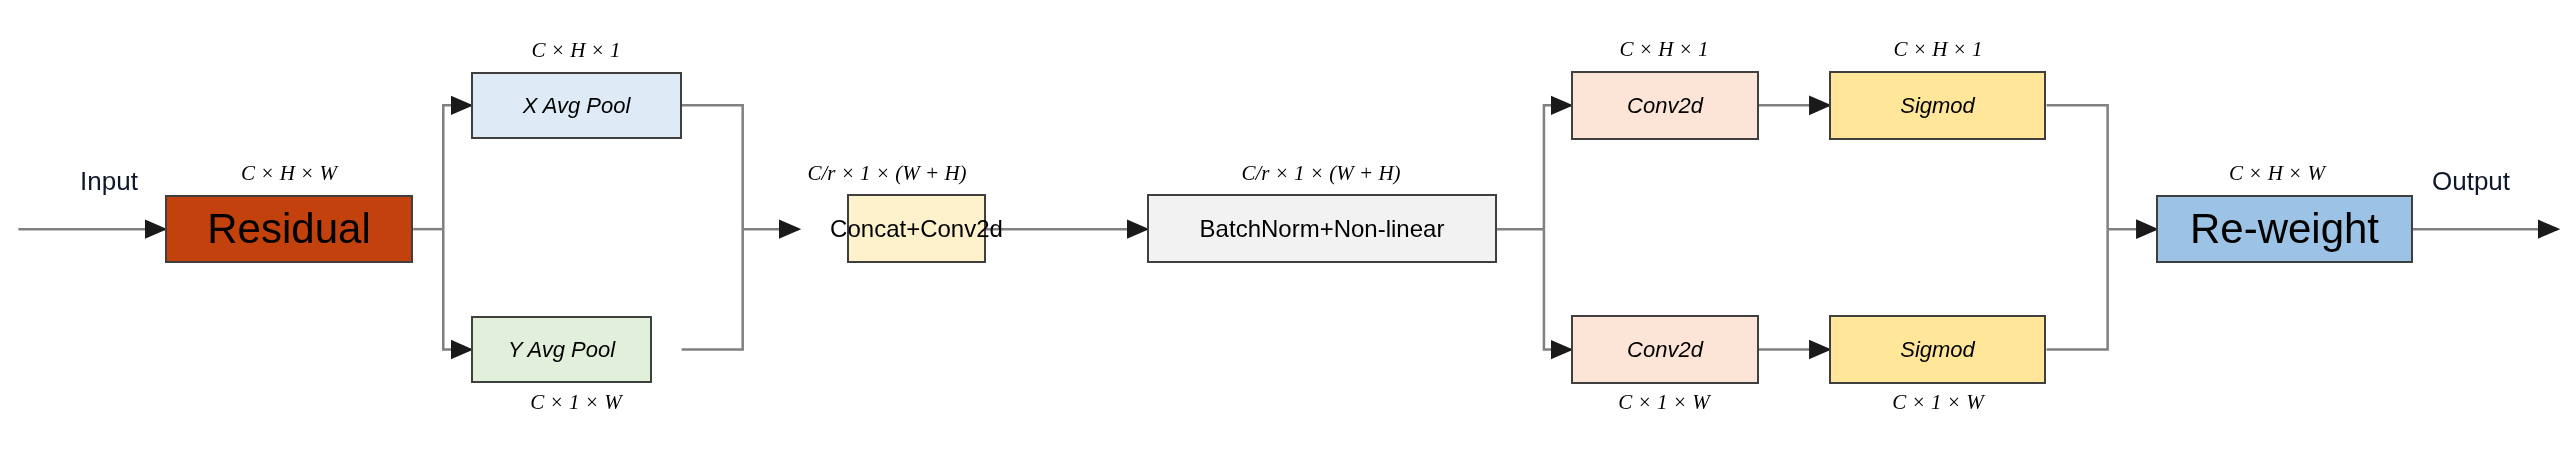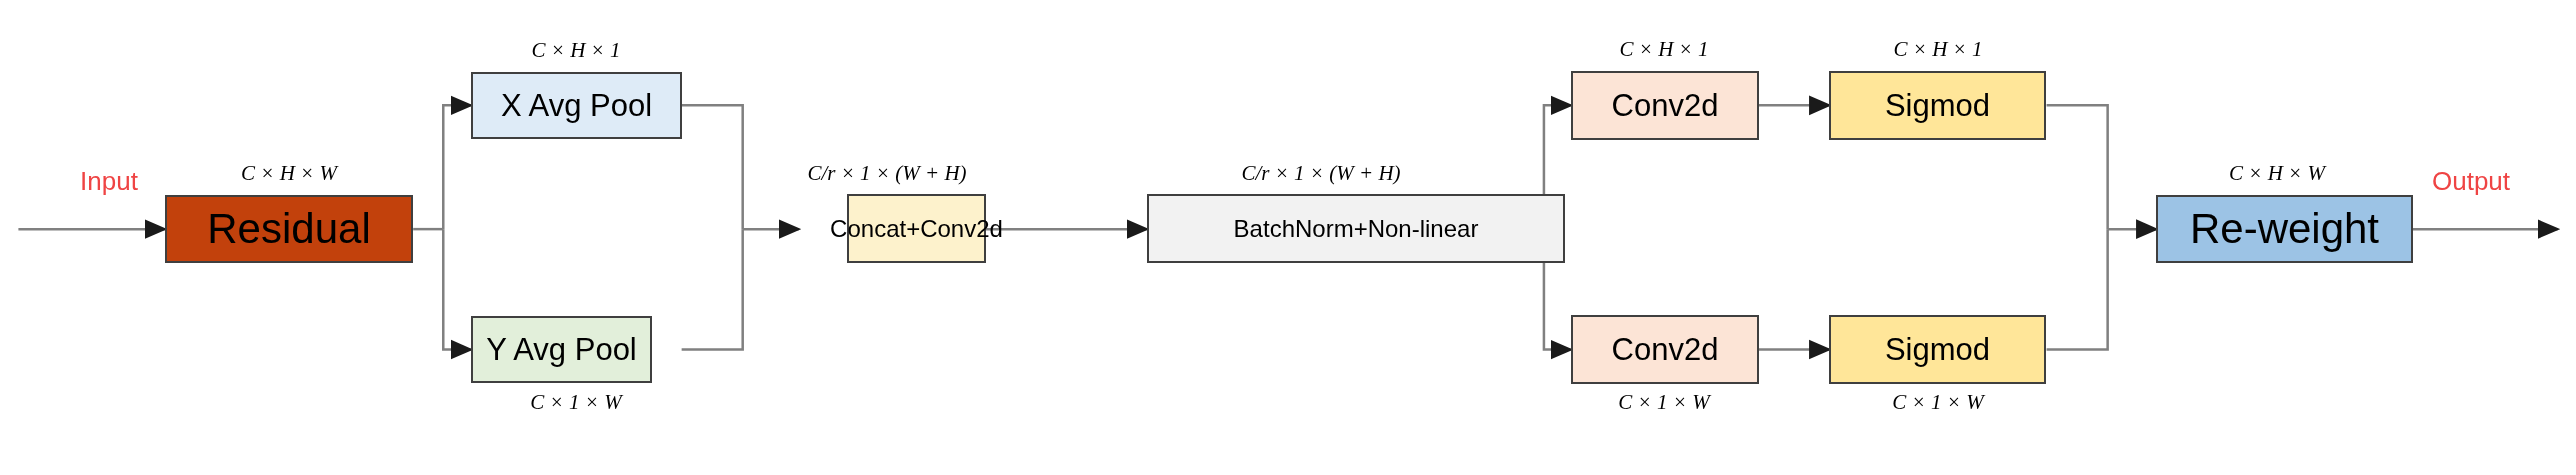--- a/index.html
+++ b/index.html
@@ -36,40 +36,41 @@
     color: #000000;
     font-family: "Liberation Sans", sans-serif;
     line-height: 1;
     white-space: nowrap;
     z-index: 3;
   }
   .node.big {
     font-size: 42px;
   }
   .node.med {
-    font-size: 31px;
+    font-size: 22px;
+    font-style: italic;
   }
   .node.small {
     font-size: 24px;
   }
   .tensor-label {
     position: absolute;
     font-family: "Liberation Serif", serif;
     font-style: italic;
     font-size: 21px;
     color: #000000;
     white-space: nowrap;
     transform: translateX(-50%);
     z-index: 4;
   }
   .io-label {
     position: absolute;
     font-family: "Liberation Sans", sans-serif;
     font-size: 26px;
-    color: #ef4444;
+    color: #0f172a;
     white-space: nowrap;
     transform: translateX(-50%);
     z-index: 4;
   }
 </style>
 </head>
 <body>
 
 <div id="diagram-root">
 
@@ -98,21 +99,21 @@
         <polyline points="2520,274 2578,274" fill="none" stroke="#808080" stroke-width="3" marker-end="url(#arrowhead)"></polyline>
         <polyline points="2868,274 3058,274" fill="none" stroke="#808080" stroke-width="3" marker-end="url(#arrowhead)"></polyline>
       </g>
   </svg>
 
   <div id="node-layer">
       <div class="node big" style="left: 165px; top: 195px; width: 248px; height: 68px; background: #c2410c; border-color: rgb(63, 63, 63);">Residual</div>
       <div class="node med" style="left: 471px; top: 72px; width: 211px; height: 67px; background: rgb(222, 235, 247); border-color: rgb(63, 63, 63);">X Avg Pool</div>
       <div class="node med" style="left: 471px; top: 316px; width: 181px; height: 67px; background: rgb(226, 239, 218); border-color: rgb(63, 63, 63);">Y Avg Pool</div>
       <div class="node small" style="left: 799px; top: 194px; width: 139px; height: 69px; background: rgb(253, 242, 204); border-color: rgb(63, 63, 63); margin-left: 48px;">Concat+Conv2d</div>
-      <div class="node small" style="left: 1147px; top: 194px; width: 418px; height: 69px; background: rgb(242, 242, 242); border-color: rgb(63, 63, 63);">BatchNorm+Non-linear</div>
+      <div class="node small" style="left: 1147px; top: 194px; width: 350px; height: 69px; background: rgb(242, 242, 242); border-color: rgb(63, 63, 63);">BatchNorm+Non-linear</div>
       <div class="node med" style="left: 1571px; top: 71px; width: 188px; height: 69px; background: rgb(252, 228, 214); border-color: rgb(63, 63, 63);">Conv2d</div>
       <div class="node med" style="left: 1571px; top: 315px; width: 188px; height: 69px; background: rgb(252, 228, 214); border-color: rgb(63, 63, 63);">Conv2d</div>
       <div class="node med" style="left: 1829px; top: 71px; width: 217px; height: 69px; background: rgb(255, 230, 153); border-color: rgb(63, 63, 63);">Sigmod</div>
       <div class="node med" style="left: 1829px; top: 315px; width: 217px; height: 69px; background: rgb(255, 230, 153); border-color: rgb(63, 63, 63);">Sigmod</div>
       <div class="node big" style="left: 2156px; top: 195px; width: 257px; height: 68px; background: rgb(156, 195, 229); border-color: rgb(63, 63, 63);">Re-weight</div>
     </div>
   <div id="label-layer">
       <div class="tensor-label" style="left: 289px; top: 161px;">C × H × W</div>
       <div class="tensor-label" style="left: 576px; top: 38px;">C × H × 1</div>
       <div class="tensor-label" style="left: 576px; top: 390px;">C × 1 × W</div>

